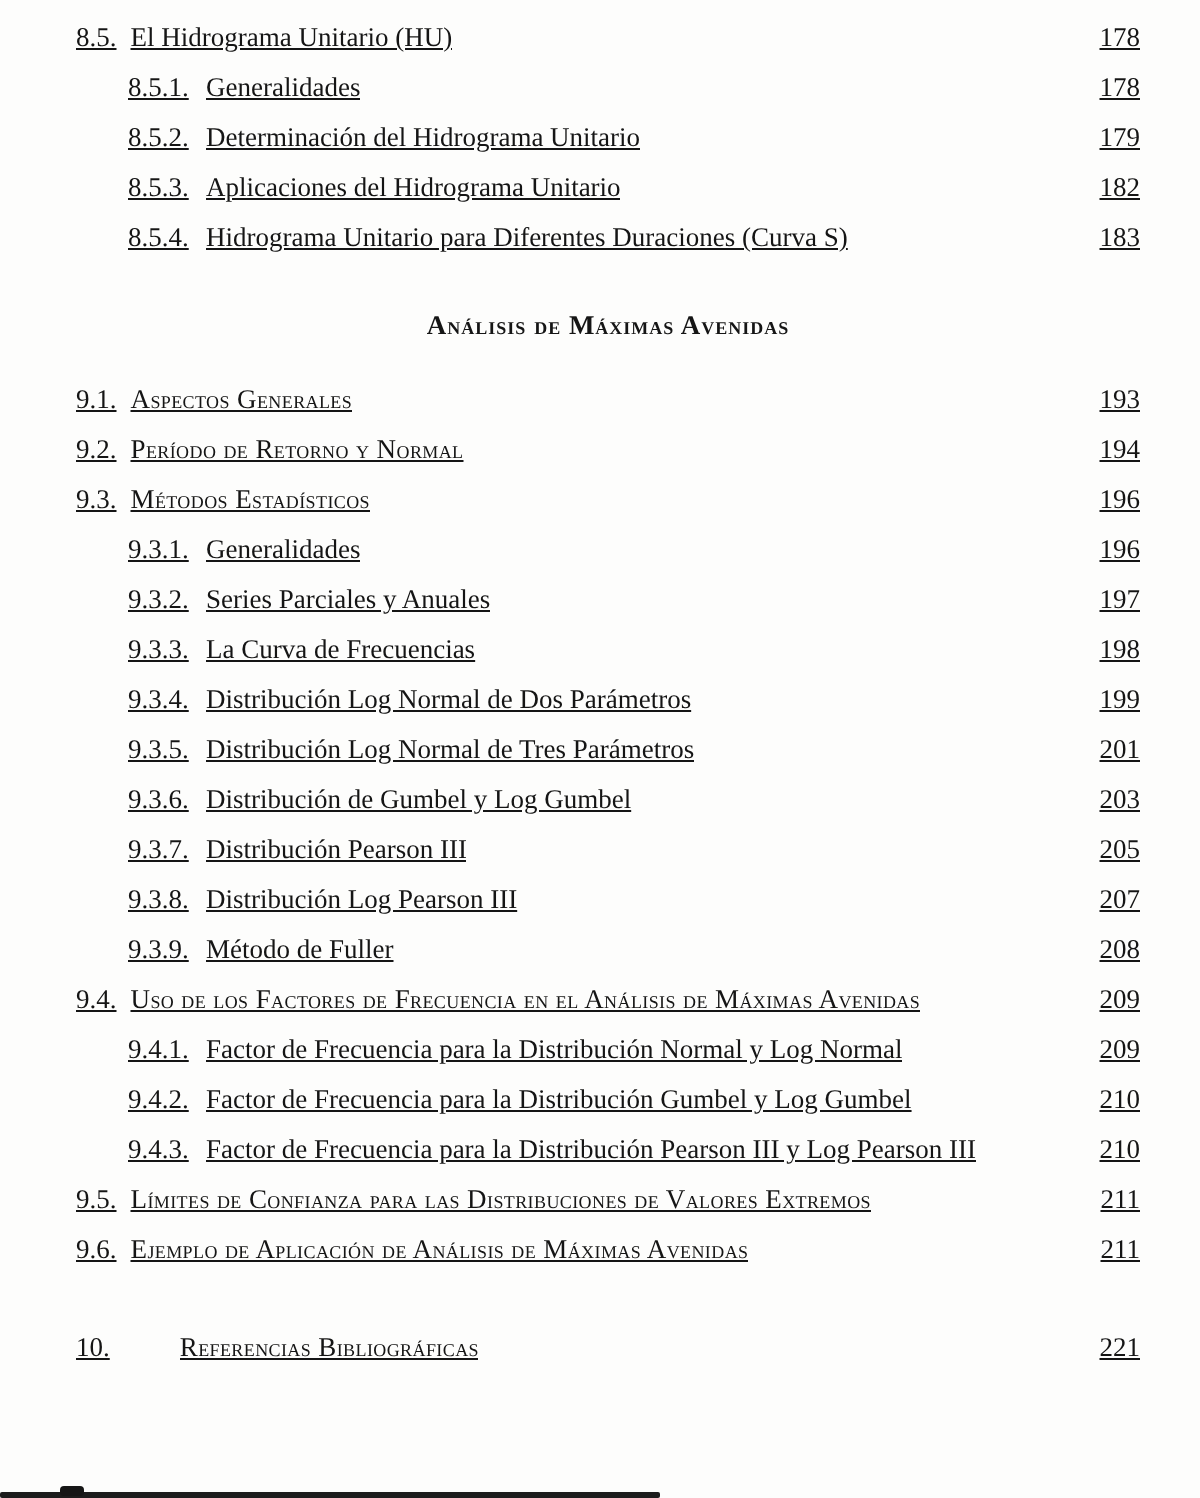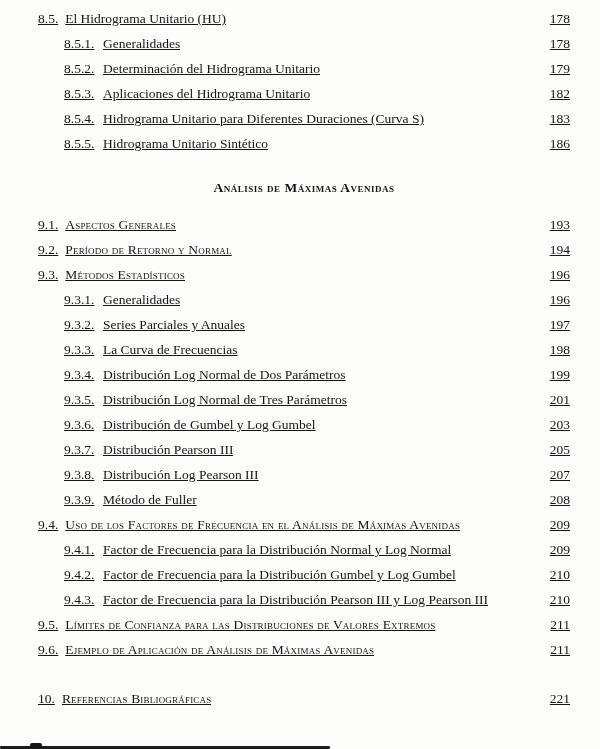--- a/index.html
+++ b/index.html
@@ -40,21 +40,21 @@
     letter-spacing: 0.6px;
   }
   .chapter-subtitle {
     font-weight: bold;
     font-variant: small-caps;
     font-size: 13.5px;
     line-height: 24px;
     letter-spacing: 0.5px;
   }
 
-  .gap-before { margin-top: 24px; }
+  .gap-before { margin-top: 24px; gap: 28px; }
 
   .scan-artifact-bar {
     position: absolute;
     bottom: 0; left: 0;
     width: 330px; height: 3px;
     background: #1c1c1c;
     border-radius: 1px;
   }
   .scan-artifact-blob {
     position: absolute;
@@ -92,26 +92,20 @@
         <span class="title">Aplicaciones del Hidrograma Unitario</span>
         <span class="spacer"></span>
         <span class="page-num">182</span>
       </div>
       <div class="row level-2">
         <span class="num">8.5.4.</span>
         <span class="title">Hidrograma Unitario para Diferentes Duraciones (Curva S)</span>
         <span class="spacer"></span>
         <span class="page-num">183</span>
       </div>
-      <div class="row level-2">
-        <span class="num">8.5.5.</span>
-        <span class="title">Hidrograma Unitario Sintético</span>
-        <span class="spacer"></span>
-        <span class="page-num">186</span>
-      </div>
       <div class="chapter-block">
         <div class="chapter-subtitle">Análisis de Máximas Avenidas</div>
       </div>
       <div class="row level-1">
         <span class="num">9.1.</span>
         <span class="title sc">Aspectos Generales</span>
         <span class="spacer"></span>
         <span class="page-num">193</span>
       </div>
       <div class="row level-1">

